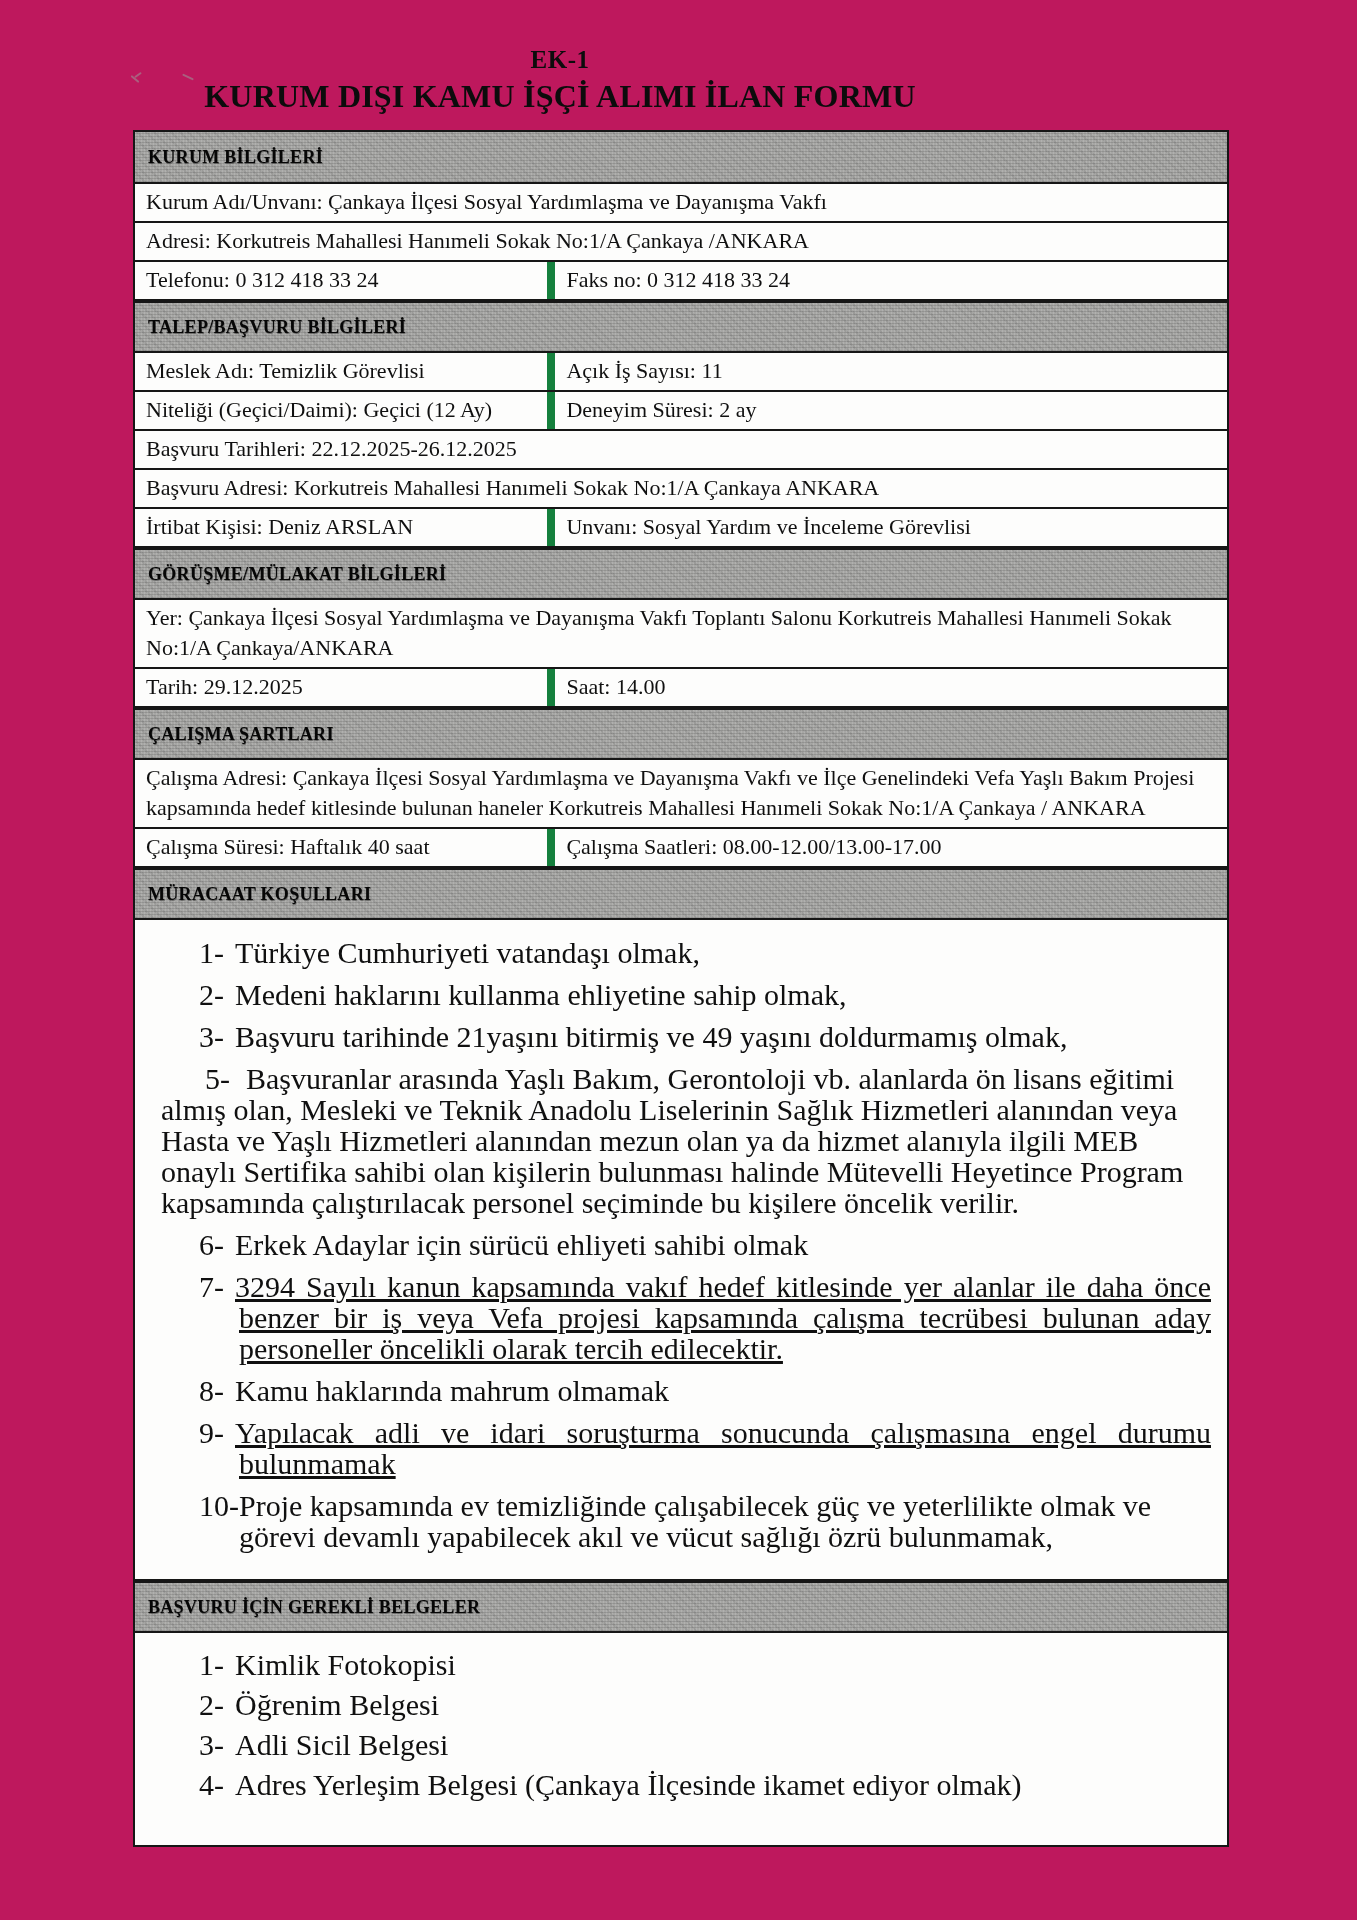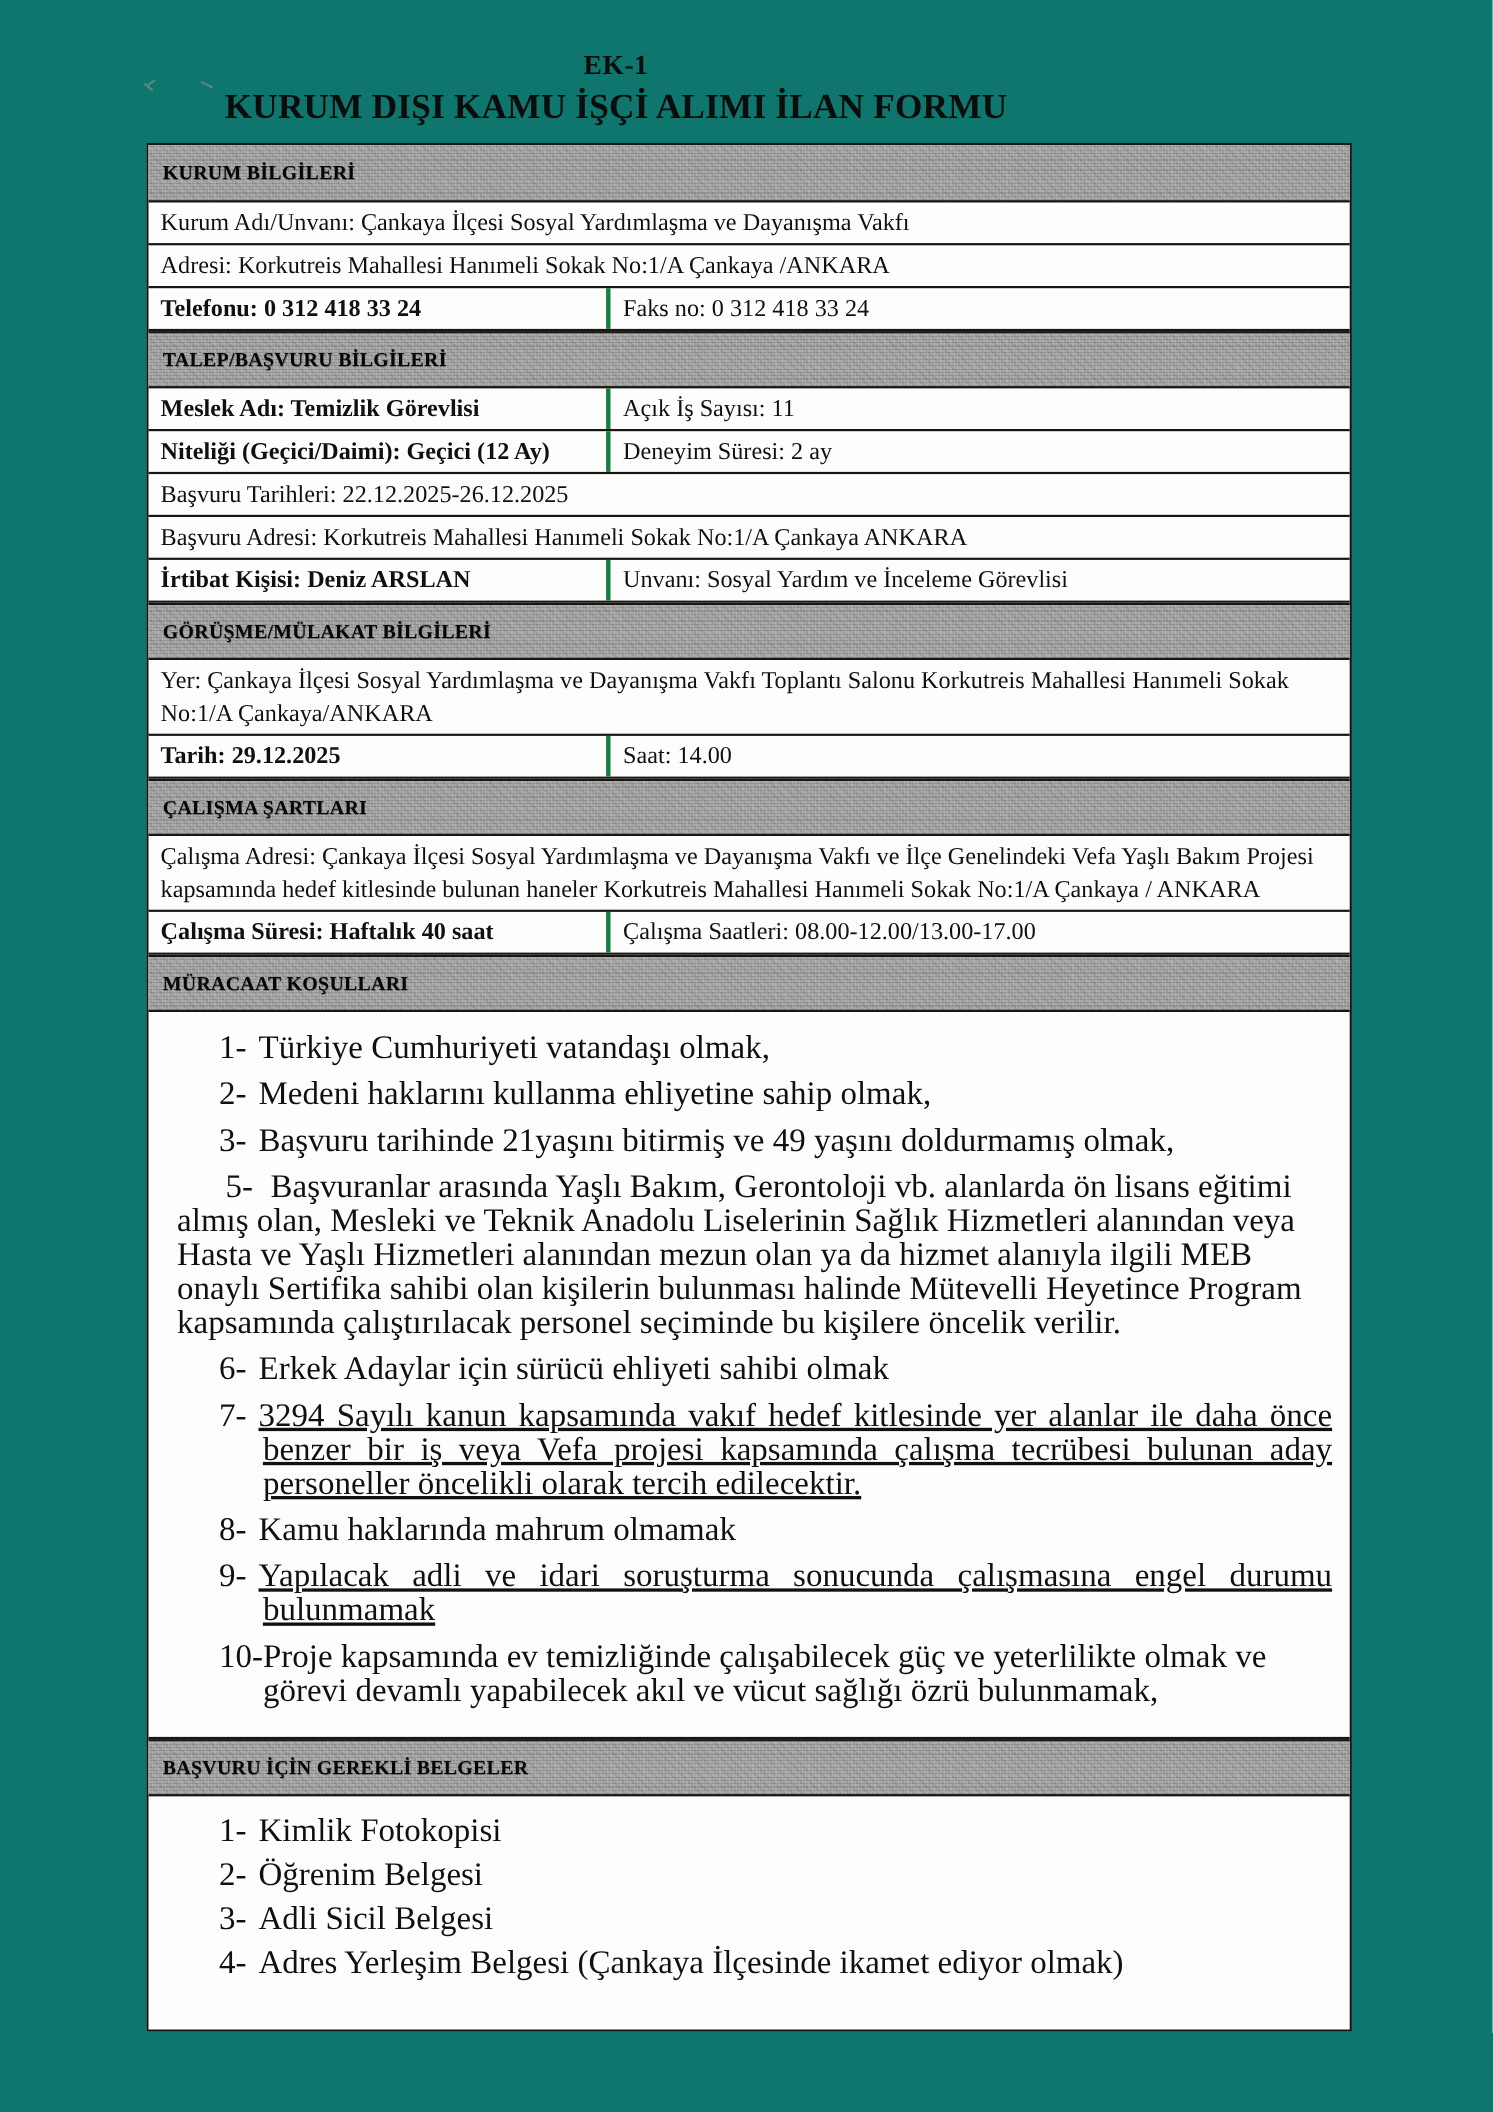--- a/index.html
+++ b/index.html
@@ -1,20 +1,20 @@
 <!DOCTYPE html>
 <html><head>
 <meta charset="utf-8">
 <style>
   * { margin:0; padding:0; box-sizing:border-box; }
   html,body { background:#e8e8e6; }
   .page {
     position:relative;
     width:1357px; height:1920px;
-    background:#0f766e;
+    background:#be185d;
     font-family:"Liberation Serif", serif;
     color:#101010;
     overflow:hidden;
   }
   .doc-title {
     position:absolute; top:46px; left:128px; width:864px;
     text-align:center; font-weight:bold; color:#0c0c0c;
   }
   .doc-title .l1 { font-size:25px; letter-spacing:.5px; }
   .doc-title .l2 { font-size:32px; margin-top:4px; letter-spacing:.2px; }
@@ -50,22 +50,21 @@
   .sec-header:first-child { border-top:none; }
   .row {
     border-bottom:2px solid #161616;
     padding:3px 11px 4px;
     font-size:22px; line-height:30px;
   }
   .row.split { display:flex; padding:0; }
   .row.split .cell-l {
     width:38.5%;
     padding:3px 11px 4px;
-    border-right:4px solid #15803d;
-    font-weight:bold;
+    border-right:8px solid #15803d;
   }
   .row.split .cell-r {
     flex:1;
     padding:3px 11px 4px;
   }
   .list-cell {
     border-bottom:2px solid #161616;
     padding:12px 16px 16px 26px;
     font-size:30px;
   }

